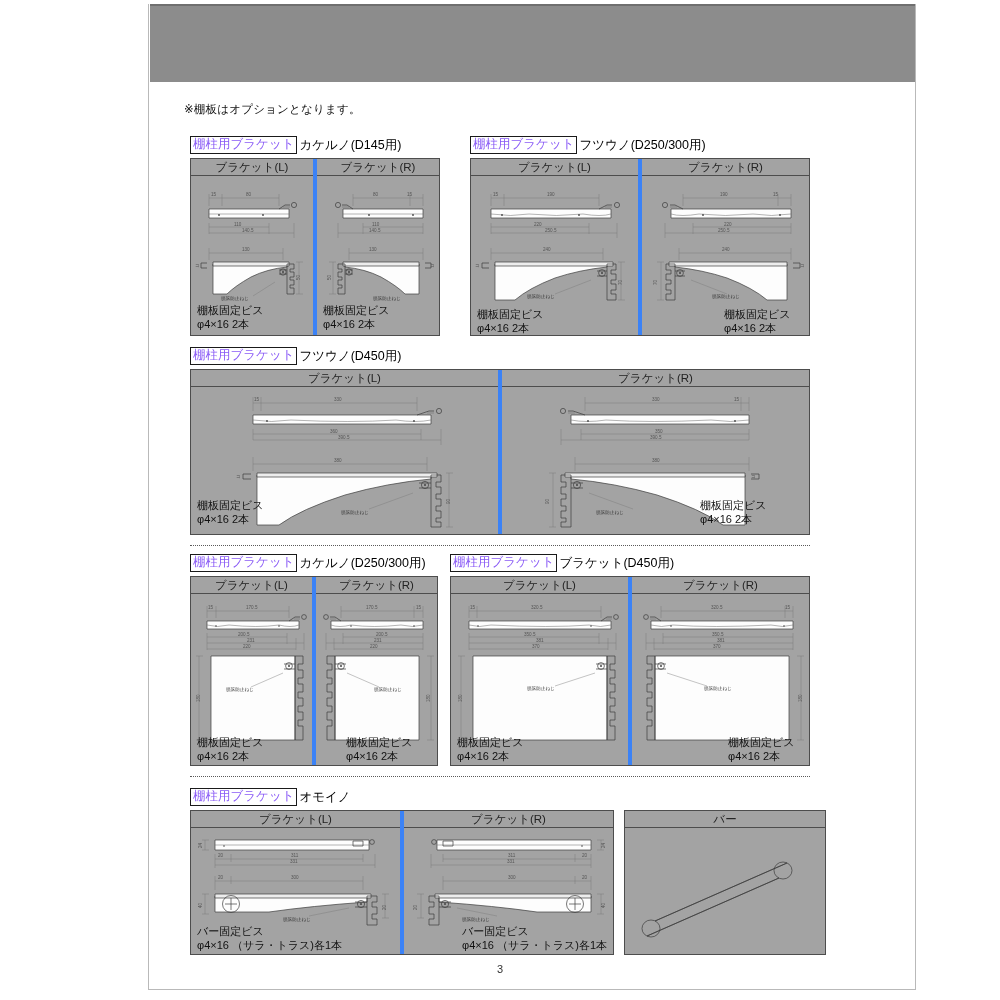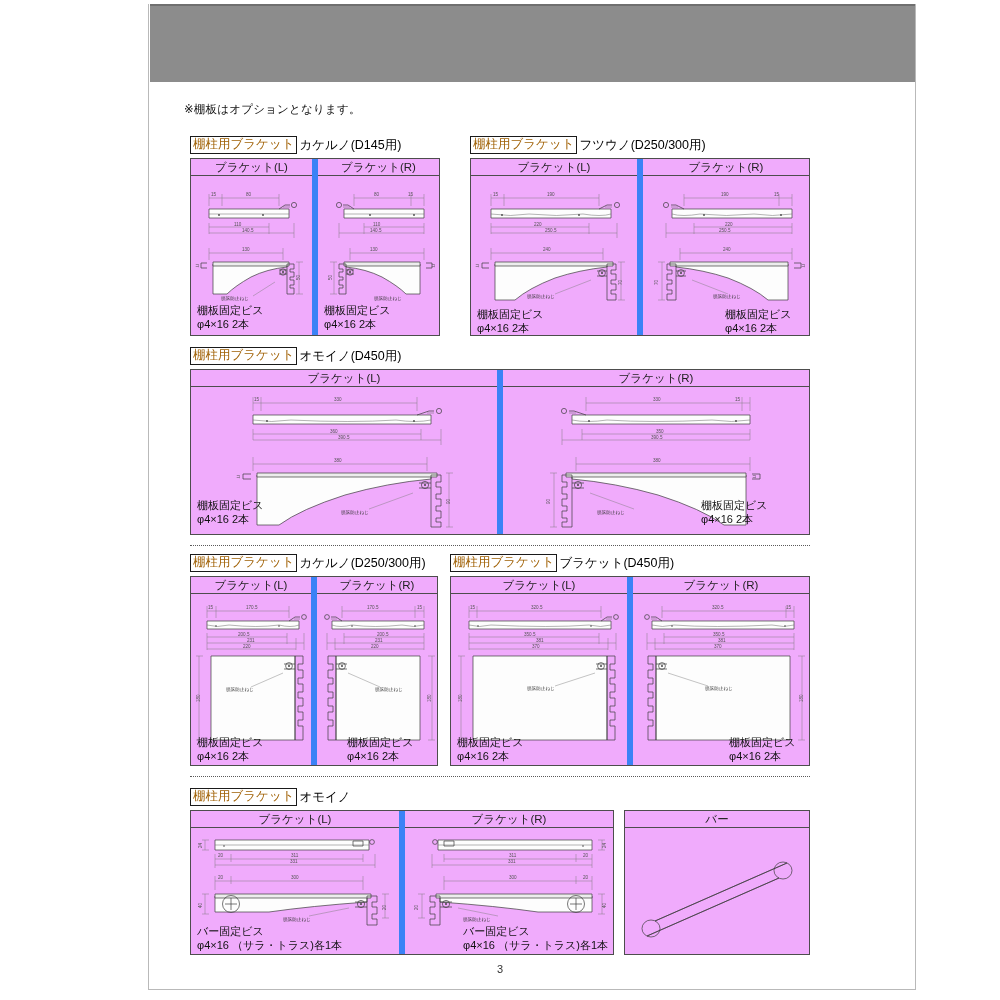--- a/index.html
+++ b/index.html
@@ -27,29 +27,29 @@
 
   .note {
     position: absolute; left: 184px; top: 102px;
     font-size: 11.5px; color: #111; letter-spacing: .2px; white-space: nowrap;
   }
 
   
   .sec-head { position: absolute; display: flex; align-items: center; white-space: nowrap; }
   .sec-head .boxed {
     border: 1px solid #1a1a1a; padding: 0px 2px 1px 2px;
-    font-size: 12.5px; line-height: 15px; color: #a16207; background: #fff;
+    font-size: 12.5px; line-height: 15px; color: #8b5cf6; background: #fff;
   }
   .sec-head .plain { font-size: 12.5px; line-height: 15px; color: #000; padding-left: 2px; }
 
   
-  .grp { position: absolute; border: 1px solid #4d4d4d; background: #f0abfc; }
+  .grp { position: absolute; border: 1px solid #4d4d4d; background: #a3a3a3; }
   .grp .cols { display: flex; height: 100%; }
   .grp .col { flex: 1 1 0; position: relative; }
-  .grp .col + .col { border-left: 6px solid #3b82f6; }
+  .grp .col + .col { border-left: 4px solid #3b82f6; }
   .col-title {
     height: 17px; line-height: 16px; text-align: center;
     font-size: 11.5px; color: #222; border-bottom: 1px solid #4d4d4d;
   }
   .col-body { position: relative; height: calc(100% - 17px); }
 
   
   .cap {
     position: absolute; font-size: 11px; line-height: 13.5px; color: #111; white-space: nowrap;
   }
@@ -298,21 +298,21 @@
             <span class="l2">棚板固定ビス</span>
             <span class="l2">φ4×16  2本</span>
           </div>
         </div>
       </div>
     </div>
   </div>
 
   <div class="sec-head" style="left:190px; top:347px;">
     <span class="boxed">棚柱用ブラケット</span>
-    <span class="plain">オモイノ(D450用)</span>
+    <span class="plain">フツウノ(D450用)</span>
   </div>
 
   <div class="grp" style="left:190px; top:369px; width:620px; height:166px;">
     <div class="cols">
       <div class="col">
         <div class="col-title">ブラケット(L)</div>
         <div class="col-body">
           <div class="dw" style="left:0; top:0;">
             <svg width="309" height="150" viewBox="0 0 309 150">
               <path class="dim" d="M62 10 L62 24 M70 10 L70 24 M226 10 L226 24"></path>
@@ -691,21 +691,21 @@
           </div>
           <div class="cap" style="left:58px; top:97px;">
             <span class="l2">バー固定ビス</span>
             <span class="l2">φ4×16 （サラ・トラス)各1本</span>
           </div>
         </div>
       </div>
     </div>
   </div>
 
-  <div class="grp" style="left:624px; top:810px; width:186px; height:145px;">
+  <div class="grp" style="left:624px; top:810px; width:202px; height:145px;">
     <div class="cols">
       <div class="col">
         <div class="col-title">バー</div>
         <div class="col-body">
           <div class="dw" style="left:0; top:0;">
             <svg width="184" height="128" viewBox="0 0 184 128">
               <g>
                 <path class="ln" d="M22 108 L154 50" fill="none"></path>
                 <path class="ln" d="M30 93 L162 35" fill="none"></path>
                 <ellipse class="ln" cx="26" cy="100.5" rx="9" ry="8.5" fill="#fdfdfd"></ellipse>

